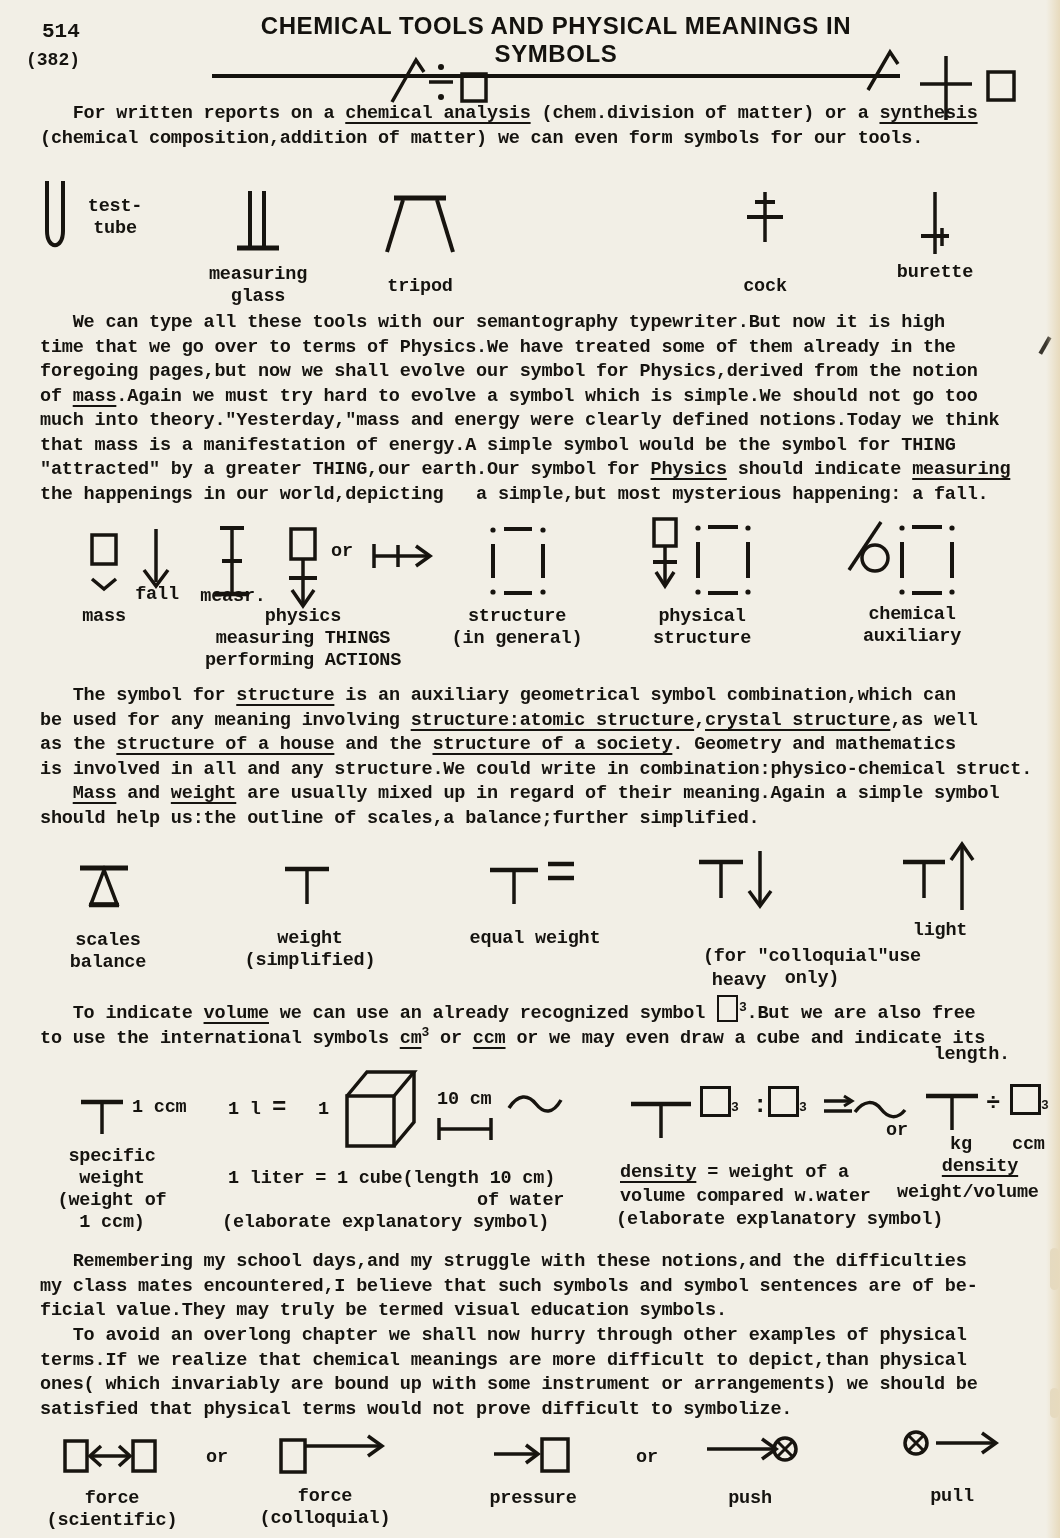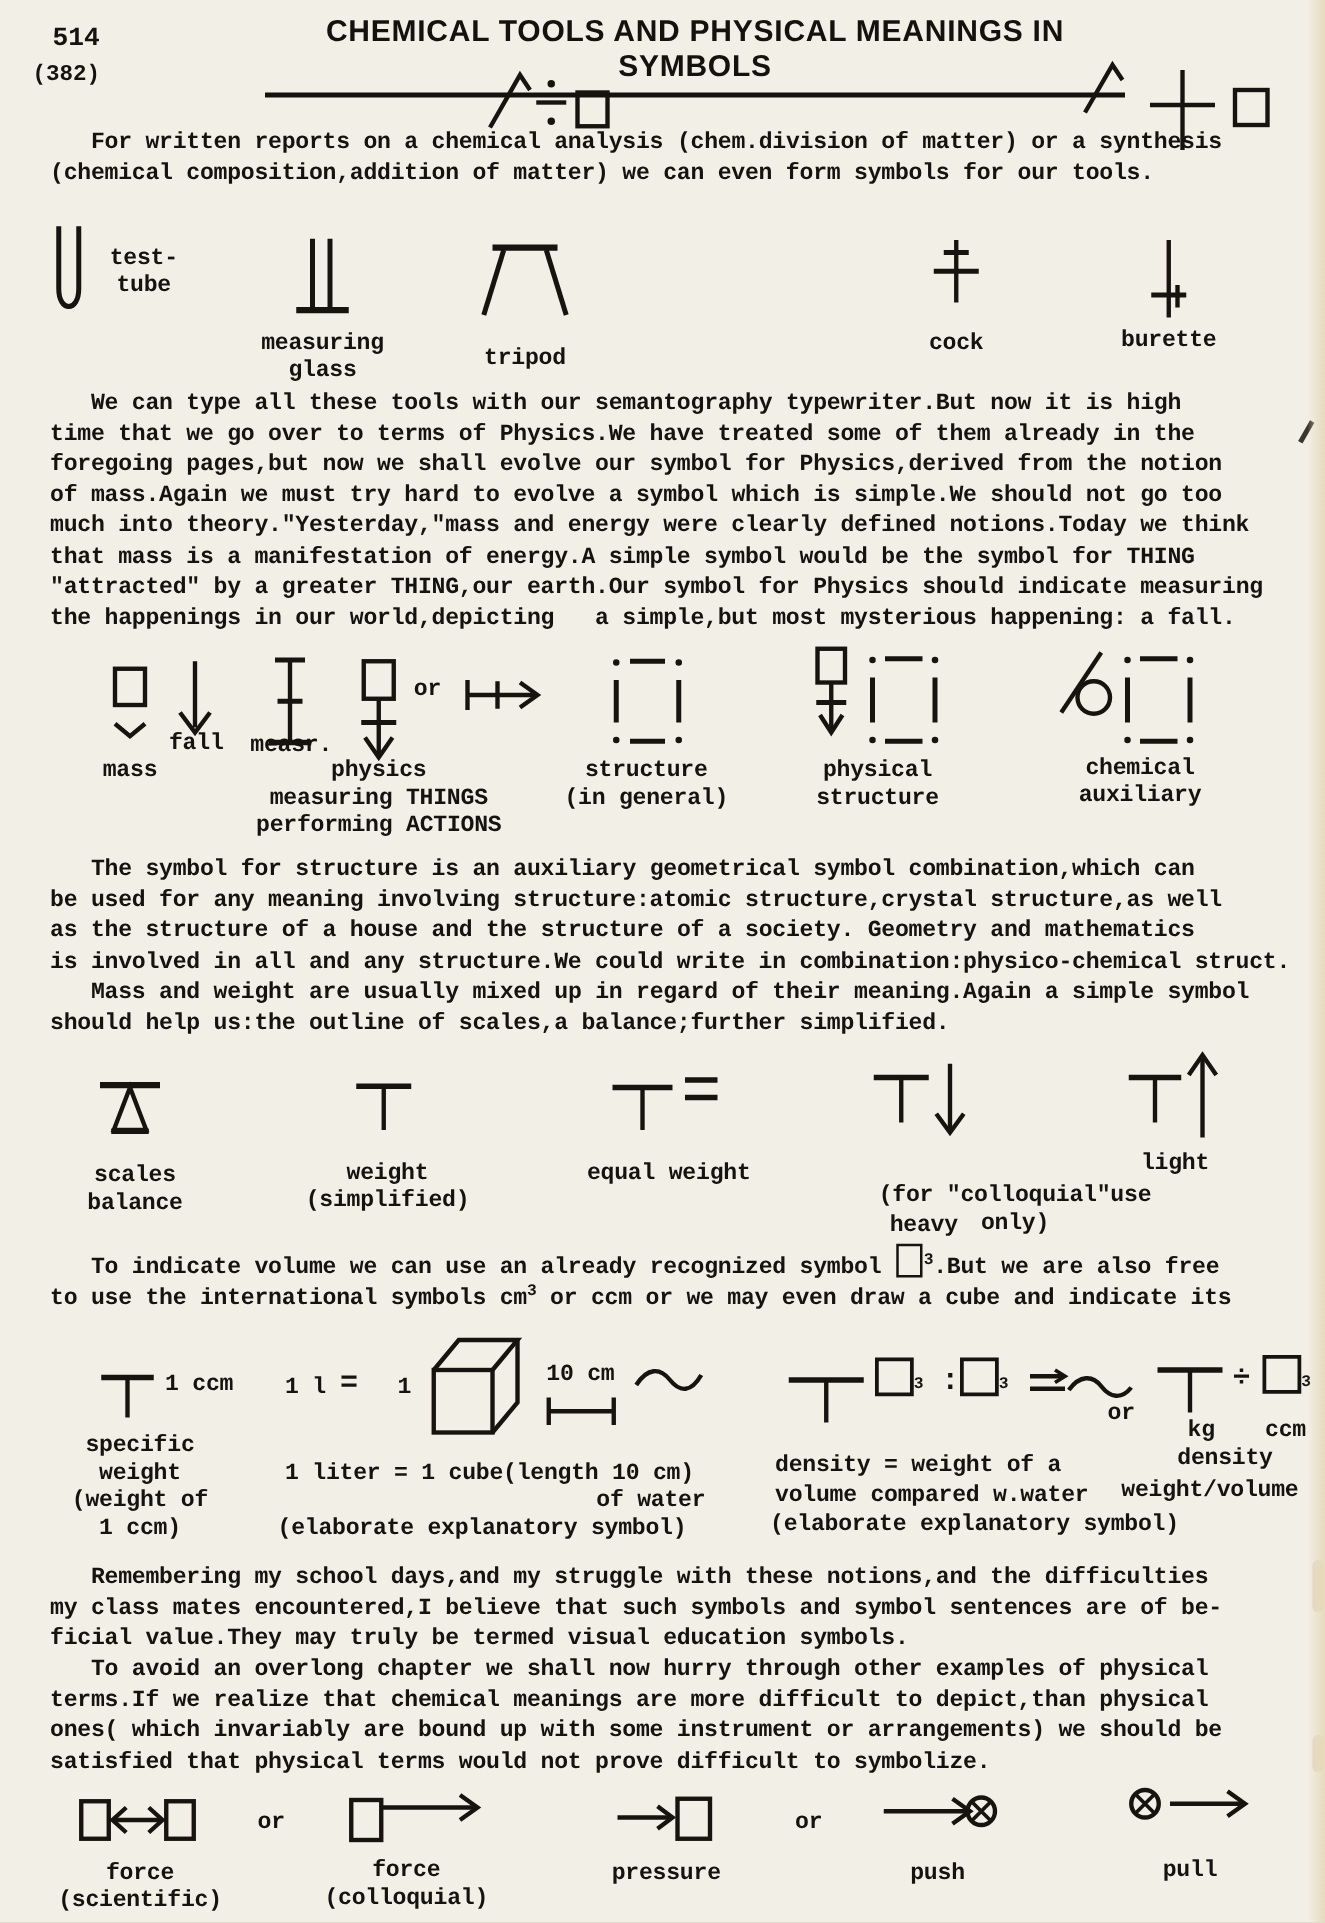--- a/index.html
+++ b/index.html
@@ -7,21 +7,21 @@
         font-family:"Liberation Mono","DejaVu Sans Mono",monospace;color:#15130f;}
   .page svg{position:absolute;overflow:visible;}
   .fig svg{position:static;}
   .pg1{position:absolute;left:42px;top:20px;font-size:21px;font-weight:700;}
   .pg2{position:absolute;left:26px;top:50px;font-size:18px;font-weight:700;}
   .title{position:absolute;left:212px;top:12px;width:688px;text-align:center;
          font-family:"Liberation Sans",sans-serif;font-weight:700;font-size:24px;
          letter-spacing:0.6px;color:#14120e;border-bottom:4px solid #14120e;padding-bottom:6px;}
   .para{position:absolute;left:40px;width:1008px;font-size:18.5px;line-height:24.5px;
         letter-spacing:-0.2px;font-weight:700;white-space:pre-wrap;}
-  .u{text-underline-offset:4px;text-decoration-thickness:2px;}
+  .u{text-decoration:underline;text-underline-offset:4px;text-decoration-thickness:2px;}
   sup{font-size:13px;line-height:0;}
   .lbl{position:absolute;transform:translateX(-50%);font-size:18.5px;line-height:22px;
        font-weight:700;letter-spacing:-0.2px;white-space:pre-line;text-align:center;}
   .txt{position:absolute;font-size:18.5px;font-weight:700;letter-spacing:-0.2px;white-space:pre;}
   .big{font-size:24px;}
   .isq{display:inline-block;width:17px;height:23px;border:2.6px solid #15130f;
        vertical-align:-4px;margin:0 1px;}
   .sqwrap{position:absolute;font-weight:700;}
   .isq2{display:inline-block;width:25px;height:25px;border:3.5px solid #15130f;}
   .vol-len{position:absolute;left:40px;top:1044px;width:970px;text-align:right;
@@ -87,21 +87,21 @@
     <div class="lbl" style="position:static;transform:none;margin-top:20px">tripod</div>
   </div>
   <div class="fig" style="position:absolute;left:715px;top:172px;width:100px;display:flex;flex-direction:column;align-items:center">
     <div style="height:84px;display:flex;align-items:flex-end">
       <svg width="42" height="54" viewBox="0 0 42 54" style="margin-bottom:12px">
           <path d="M21,2 V52" stroke="#17140f" stroke-width="3.5"></path>
           <path d="M11,12 H31" stroke="#17140f" stroke-width="4"></path>
           <path d="M3,27 H39" stroke="#17140f" stroke-width="4"></path>
         </svg>
     </div>
-    <div class="lbl" style="position:static;transform:none;margin-top:8px">cock</div>
+    <div class="lbl" style="position:static;transform:none;margin-top:20px">cock</div>
   </div>
   <div class="fig" style="position:absolute;left:880px;top:172px;width:110px;display:flex;flex-direction:column;align-items:center">
     <div style="height:84px;display:flex;align-items:flex-end">
       <svg width="38" height="66" viewBox="0 0 38 66">
           <path d="M19,2 V64" stroke="#17140f" stroke-width="3.5"></path>
           <path d="M5,46 H33" stroke="#17140f" stroke-width="4"></path>
           <path d="M26,38 V56" stroke="#17140f" stroke-width="3.5"></path>
         </svg>
     </div>
     <div class="lbl" style="position:static;transform:none;margin-top:6px">burette</div>
@@ -217,20 +217,21 @@
   <div class="lbl" style="left:108px;top:930px">scales
 balance</div>
   <div class="lbl" style="left:310px;top:928px">weight
 (simplified)</div>
   <div class="lbl" style="left:535px;top:928px">equal weight</div>
   <div class="lbl" style="left:739px;top:970px">heavy</div>
   <div class="lbl" style="left:940px;top:920px">light</div>
   <div class="lbl" style="left:812px;top:946px">(for "colloquial"use only)</div>
 
   <div class="para" style="top:995px"><span>   To indicate </span><span class="u">volume</span><span> we can use an already recognized symbol </span><span class="isq"></span><sup>3</sup><span>.But we are also free</span><br><span>to use the international symbols </span><span class="u">cm</span><sup>3</sup><span> or </span><span class="u">ccm</span><span> or we may even draw a cube and indicate its</span></div>
+  <div class="vol-len">length.</div>
 
   <svg style="left:78px;top:1096px" width="48" height="42" viewBox="0 0 48 42">
     <path d="M3,6 H45" stroke="#17140f" stroke-width="4.5"></path>
     <path d="M24,6 V38" stroke="#17140f" stroke-width="3.5"></path>
   </svg>
   <div class="txt" style="left:132px;top:1097px">1 ccm</div>
   <div class="lbl" style="left:112px;top:1146px">specific
 weight
 (weight of
 1 ccm)</div>

